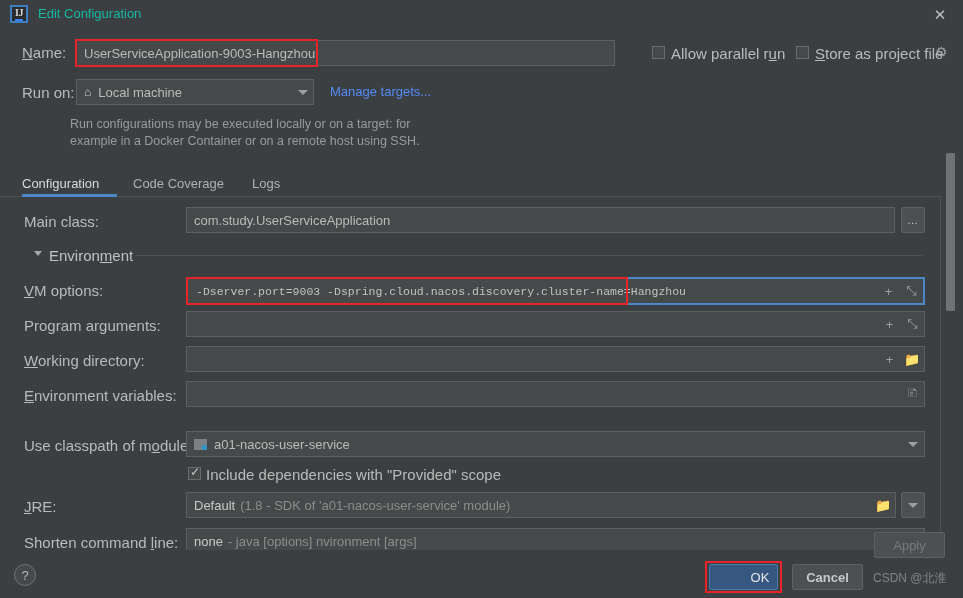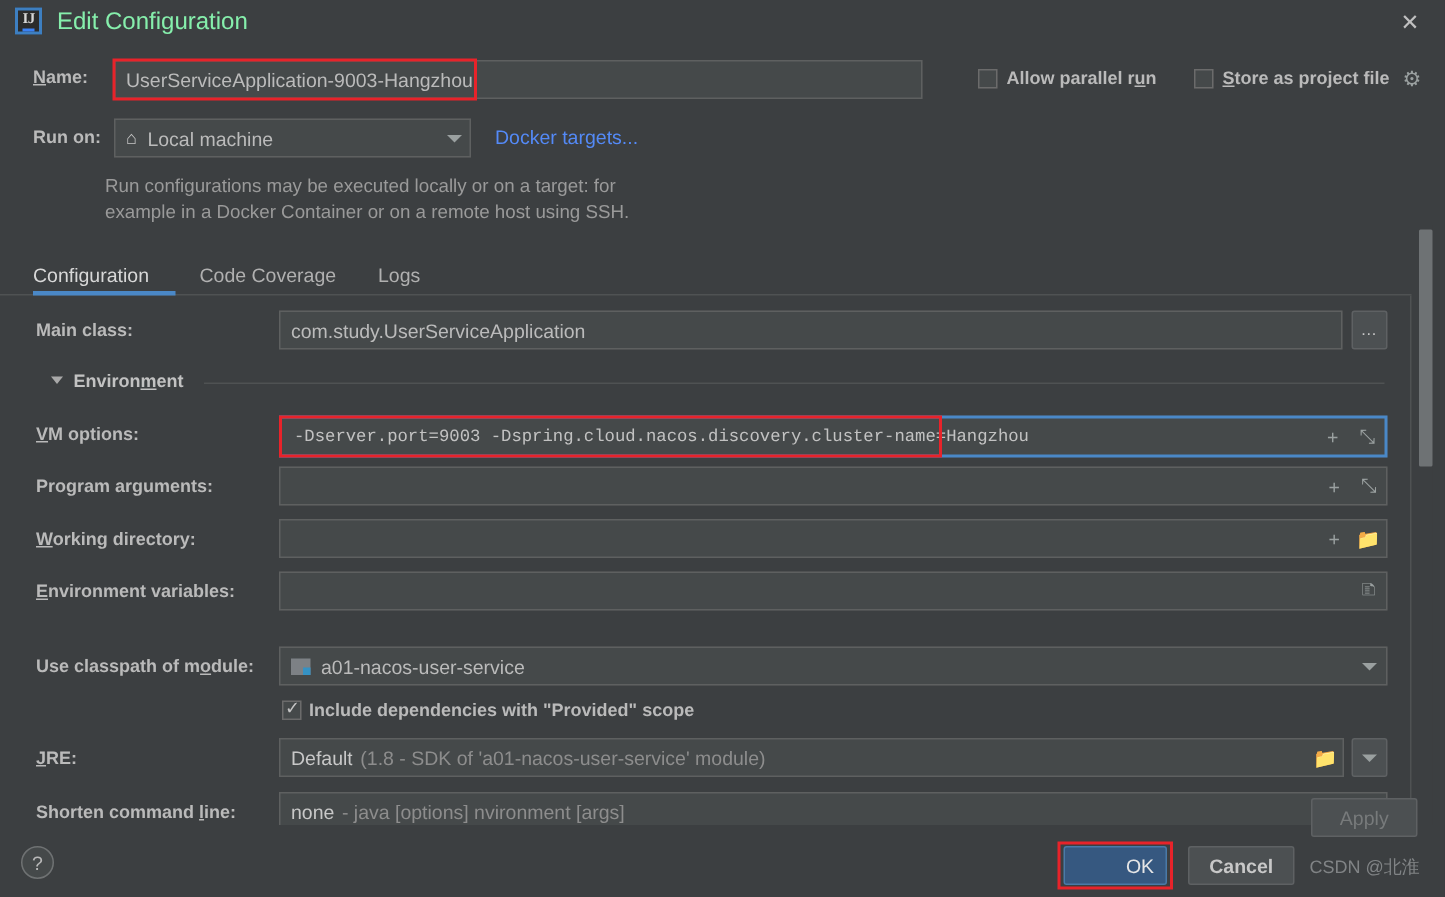--- a/index.html
+++ b/index.html
@@ -27,34 +27,33 @@
     display: flex; align-items: center; justify-content: center;
   }
   .ij-logo span {
     font-family: "Liberation Serif", serif;
     font-size: 10px; font-weight: bold; color: #d6d6d6;
     line-height: 1; letter-spacing: -0.5px;
     border-bottom: 2px solid #3b82f6; padding-bottom: 1px;
   }
   #title-text {
     position: absolute; left: 38px; top: 6px;
-    font-size: 16px; color: #86efac;
+    font-size: 13px; color: #14b8a6;
   }
   #close-btn {
     position: absolute; right: 0px; top: 0px; width: 46px; height: 30px;
     display: flex; align-items: center; justify-content: center;
     color: #c0c0c0; font-size: 15px; cursor: pointer;
   }
 
   
   .lbl {
     position: absolute;
-    font-size: 12px; color: #bababa;
+    font-size: 15px; color: #bababa;
     white-space: nowrap;
-    font-weight: bold;
   }
   .lbl u { text-decoration: underline; }
 
   .field {
     position: absolute;
     background: #45494a;
     border: 1px solid #5e6060;
     height: 26px;
     display: flex; align-items: center;
     font-size: 13px; color: #bbbbbb;
@@ -200,21 +199,21 @@
   <div class="cbox" style="left:796px; top:46px;"></div>
   <div class="lbl" style="left:815px; top:45px;"><u>S</u>tore as project file</div>
   <div style="position:absolute; left:935px; top:44px; font-size:14px; color:#9aa0a0; cursor:pointer;">⚙</div>
 
   <div class="lbl" style="left:22px; top:84px;">Run on:</div>
   <div class="field" style="left:76px; top:79px; width:238px;">
     <span style="margin-right:7px; font-size:12px; color:#c6c6c6;">⌂</span>
     <span class="ftxt">Local machine</span>
   </div>
   <div class="ddarrow" style="left:298px; top:90px;"></div>
-  <div style="position:absolute; left:330px; top:84px; font-size:13px; color:#548af7; cursor:pointer;">Docker targets...</div>
+  <div style="position:absolute; left:330px; top:84px; font-size:13px; color:#548af7; cursor:pointer;">Manage targets...</div>
 
   <div style="position:absolute; left:70px; top:116px; font-size:12.5px; color:#9a9a9a; line-height:17px;">
     <div>Run configurations may be executed locally or on a target: for</div>
     <div>example in a Docker Container or on a remote host using SSH.</div>
   </div>
 
   <div id="tabline"></div>
   <div id="tabs">
     <div class="tab active" style="left:22px; width:95px;">
       <span>Configuration</span>

